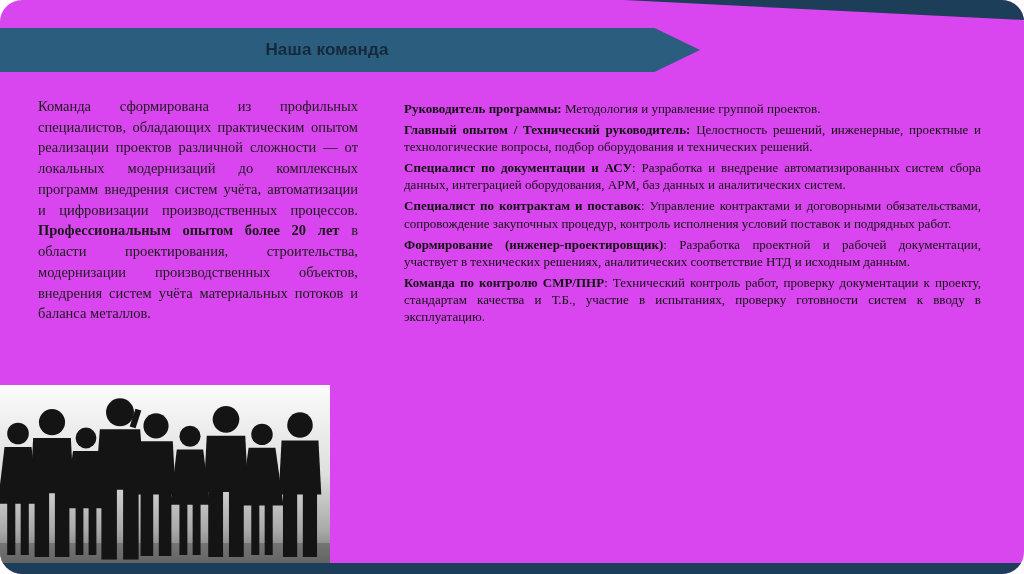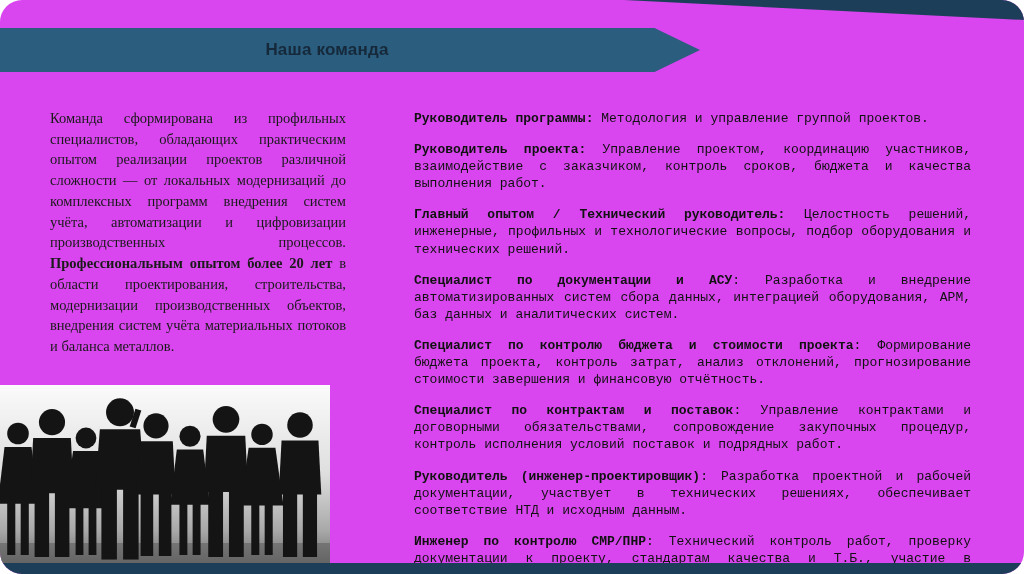--- a/index.html
+++ b/index.html
@@ -41,29 +41,29 @@
   .content {
     position: absolute; top: 96px; left: 38px; right: 39px;
     display: flex; gap: 42px;
   }
   .left-col {
     flex: 0 0 320px; width: 320px;
     font-size: 14.5px; line-height: 1.43;
     color: #1a1a1a;
     text-align: justify;
   }
-  .left-col p { margin: 12px; }
+  .left-col p { margin: 0; }
   .left-col .bold { font-weight: bold; }
   .right-col {
     flex: 1;
     font-size: 13px; line-height: 1.315;
     color: #111111;
     text-align: justify;
   }
-  .right-col p.role { margin: 14px; font-family: Liberation Mono, monospace; }
+  .right-col p.role { margin: 4px; }
   .role-name { font-weight: bold; }
   
   .team-photo {
     position: absolute; left: 0; bottom: 11px;
     width: 330px; height: 178px;
     display: block;
   }
   
   .bottom-bar {
     position: absolute; left: 0; bottom: 0;
@@ -83,27 +83,25 @@
   </div>
 
   <div class="content">
 
     <div class="left-col">
       <p><span>Команда сформирована из профильных специалистов, обладающих практическим опытом реализации проектов различной сложности — от локальных модернизаций до комплексных программ внедрения систем учёта, автоматизации и цифровизации производственных процессов. </span><span class="bold">Профессиональным опытом более 20 лет</span><span> в области проектирования, строительства, модернизации производственных объектов, внедрения систем учёта материальных потоков и баланса металлов.</span></p>
     </div>
 
     <div class="right-col">
       <p class="role"><span class="role-name">Руководитель программы:</span><span> Методология и управление группой проектов.</span></p>
-      <p class="role"><span class="role-name">Руководитель проекта:</span><span> Управление проектом, координацию участников, взаимодействие с заказчиком, контроль сроков, бюджета и качества выполнения работ.</span></p>
-      <p class="role"><span class="role-name">Главный опытом / Технический руководитель:</span><span> Целостность решений, инженерные, профильных и технологические вопросы, подбор оборудования и технических решений.</span></p>
+      <p class="role"><span class="role-name">Главный опытом / Технический руководитель:</span><span> Целостность решений, инженерные, проектные и технологические вопросы, подбор оборудования и технических решений.</span></p>
       <p class="role"><span class="role-name">Специалист по документации и АСУ</span><span>: Разработка и внедрение автоматизированных систем сбора данных, интеграцией оборудования, АРМ, баз данных и аналитических систем.</span></p>
-      <p class="role"><span class="role-name">Специалист по контролю бюджета и стоимости проекта</span><span>: Формирование бюджета проекта, контроль затрат, анализ отклонений, прогнозирование стоимости завершения и финансовую отчётность.</span></p>
       <p class="role"><span class="role-name">Специалист по контрактам и поставок</span><span>: Управление контрактами и договорными обязательствами, сопровождение закупочных процедур, контроль исполнения условий поставок и подрядных работ.</span></p>
-      <p class="role"><span class="role-name">Руководитель (инженер-проектировщик)</span><span>: Разработка проектной и рабочей документации, участвует в технических решениях, обеспечивает соответствие НТД и исходным данным.</span></p>
-      <p class="role"><span class="role-name">Инженер по контролю СМР/ПНР</span><span>: Технический контроль работ, проверку документации к проекту, стандартам качества и Т.Б., участие в испытаниях, проверку готовности систем к вводу в эксплуатацию.</span></p>
+      <p class="role"><span class="role-name">Формирование (инженер-проектировщик)</span><span>: Разработка проектной и рабочей документации, участвует в технических решениях, аналитических соответствие НТД и исходным данным.</span></p>
+      <p class="role"><span class="role-name">Команда по контролю СМР/ПНР</span><span>: Технический контроль работ, проверку документации к проекту, стандартам качества и Т.Б., участие в испытаниях, проверку готовности систем к вводу в эксплуатацию.</span></p>
     </div>
 
   </div>
 
   <svg class="team-photo" viewBox="0 0 330 178" width="330" height="178" xmlns="http://www.w3.org/2000/svg" aria-hidden="true">
     <defs>
       <linearGradient id="photoBg" x1="0" y1="0" x2="0" y2="1">
         <stop offset="0" stop-color="#fbfbfb"></stop>
         <stop offset="0.5" stop-color="#dedede"></stop>
         <stop offset="0.82" stop-color="#a8a8a8"></stop>

